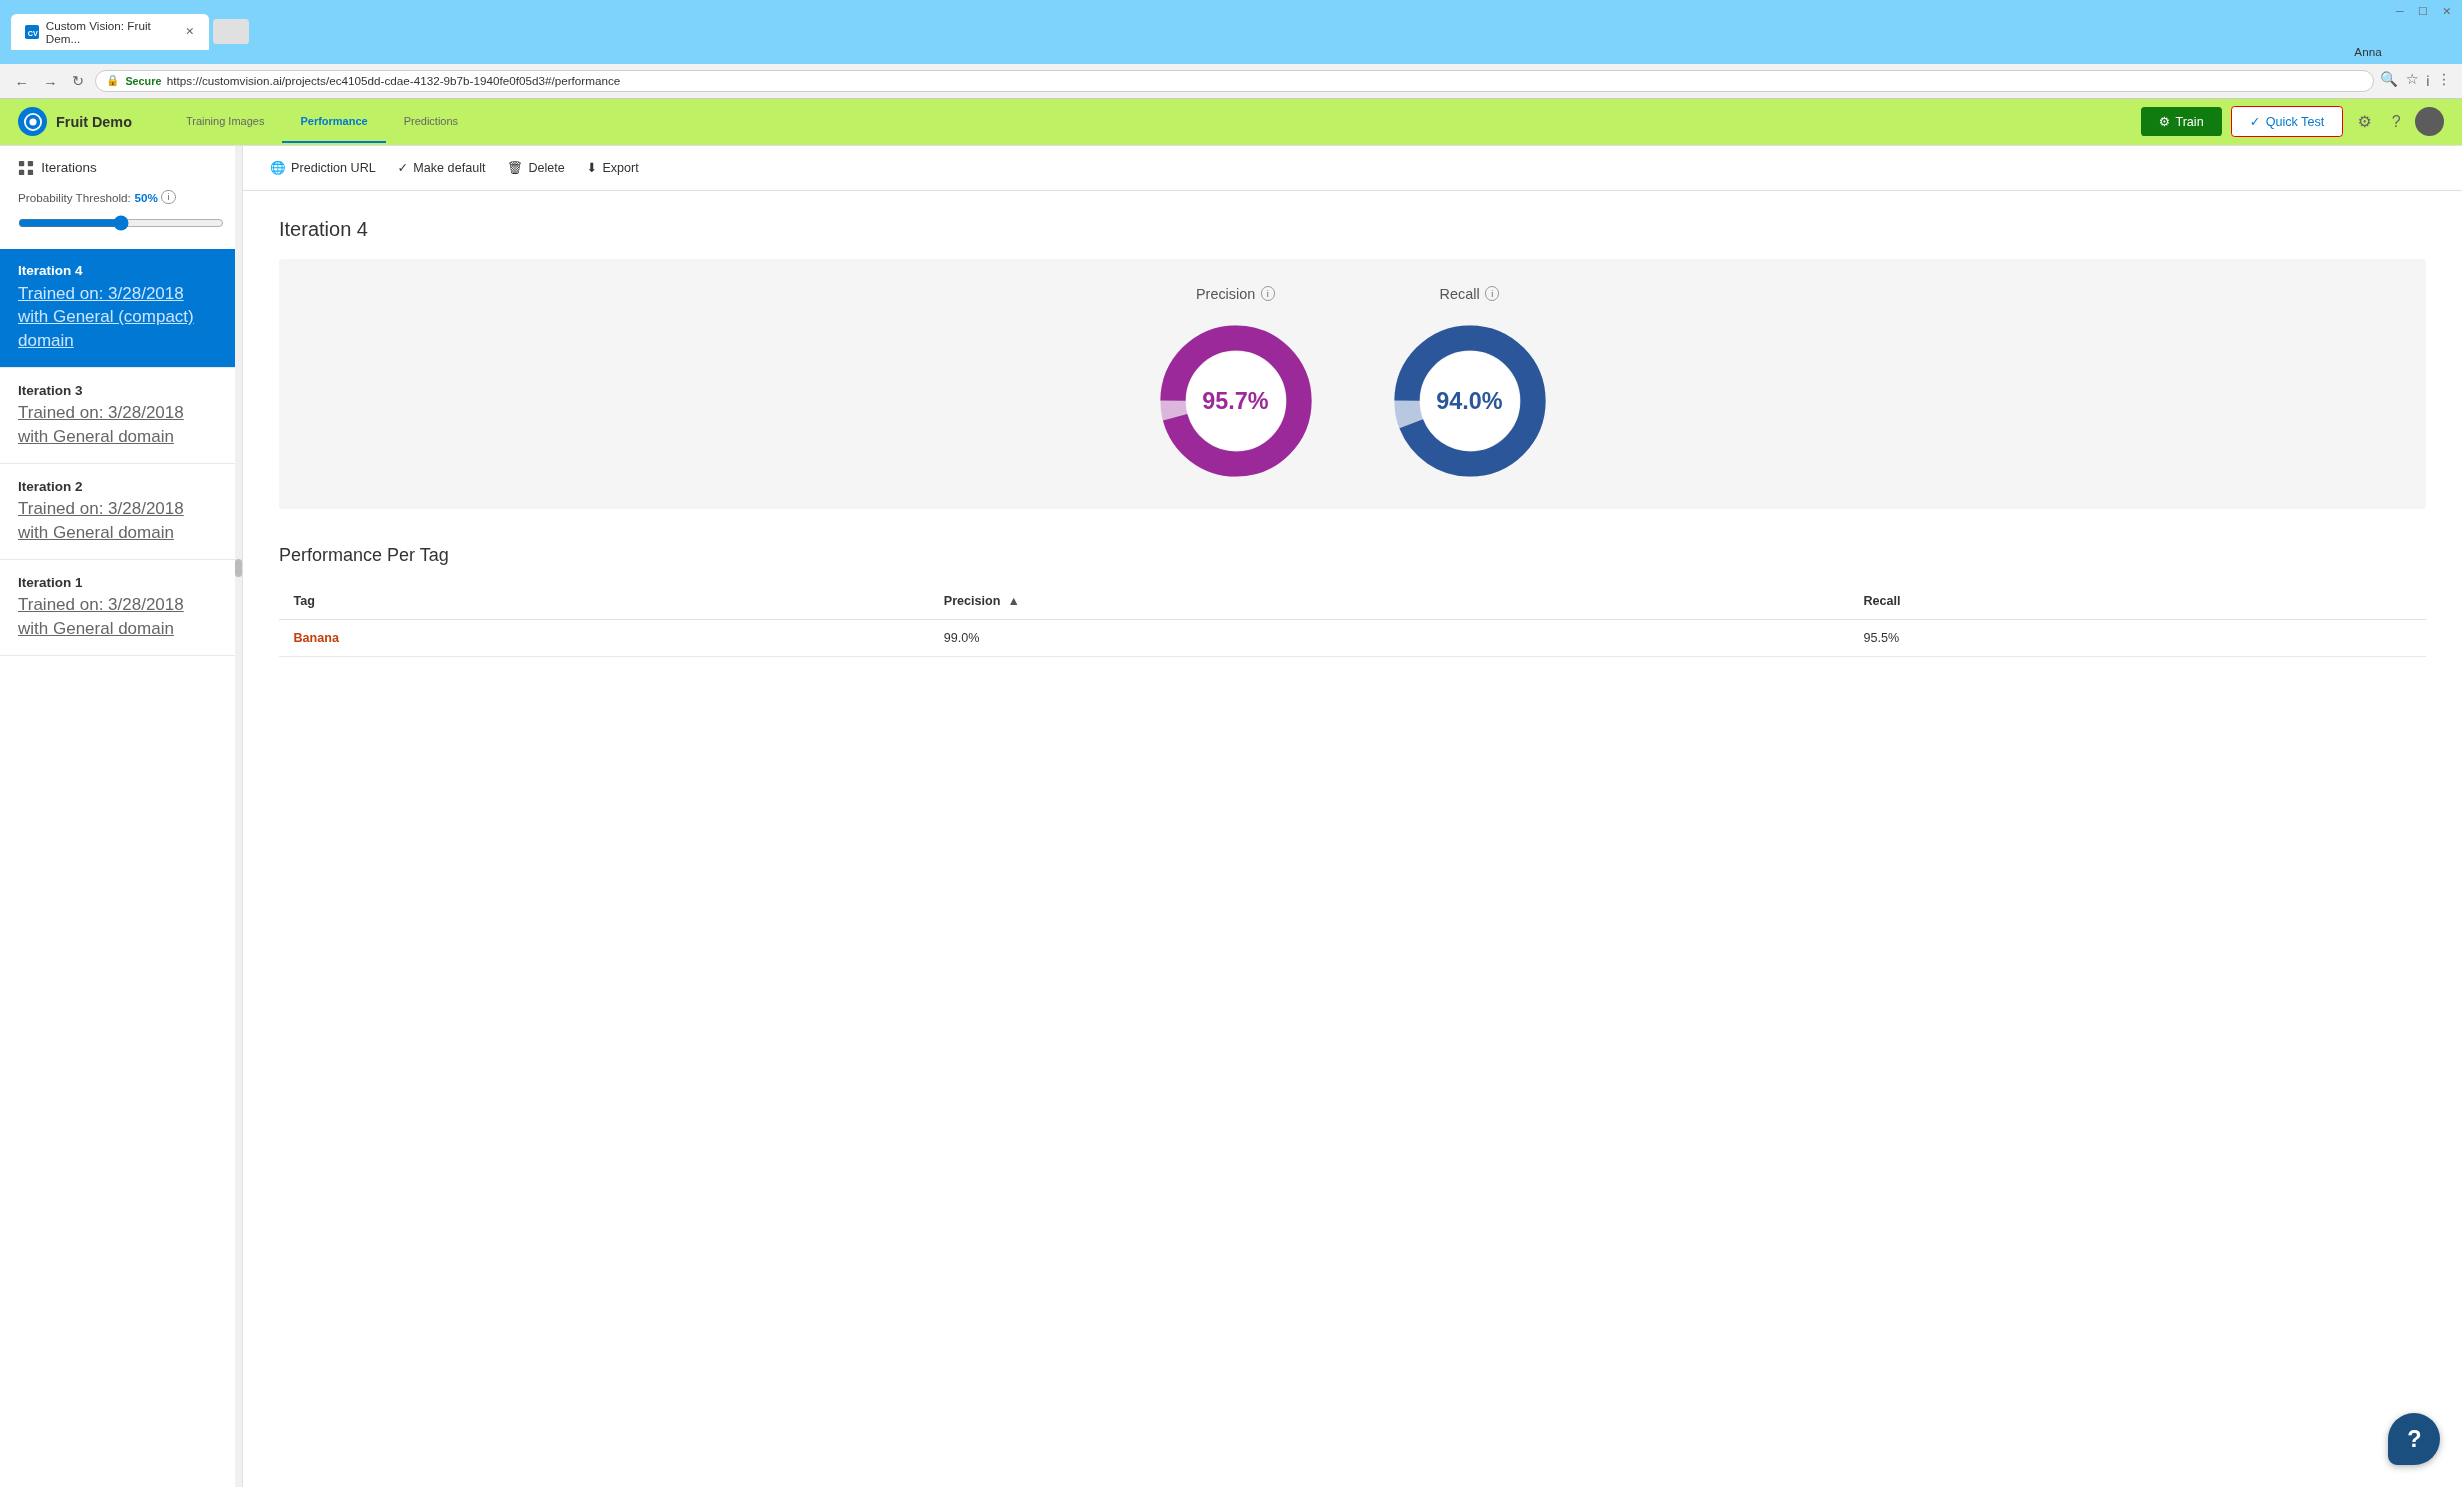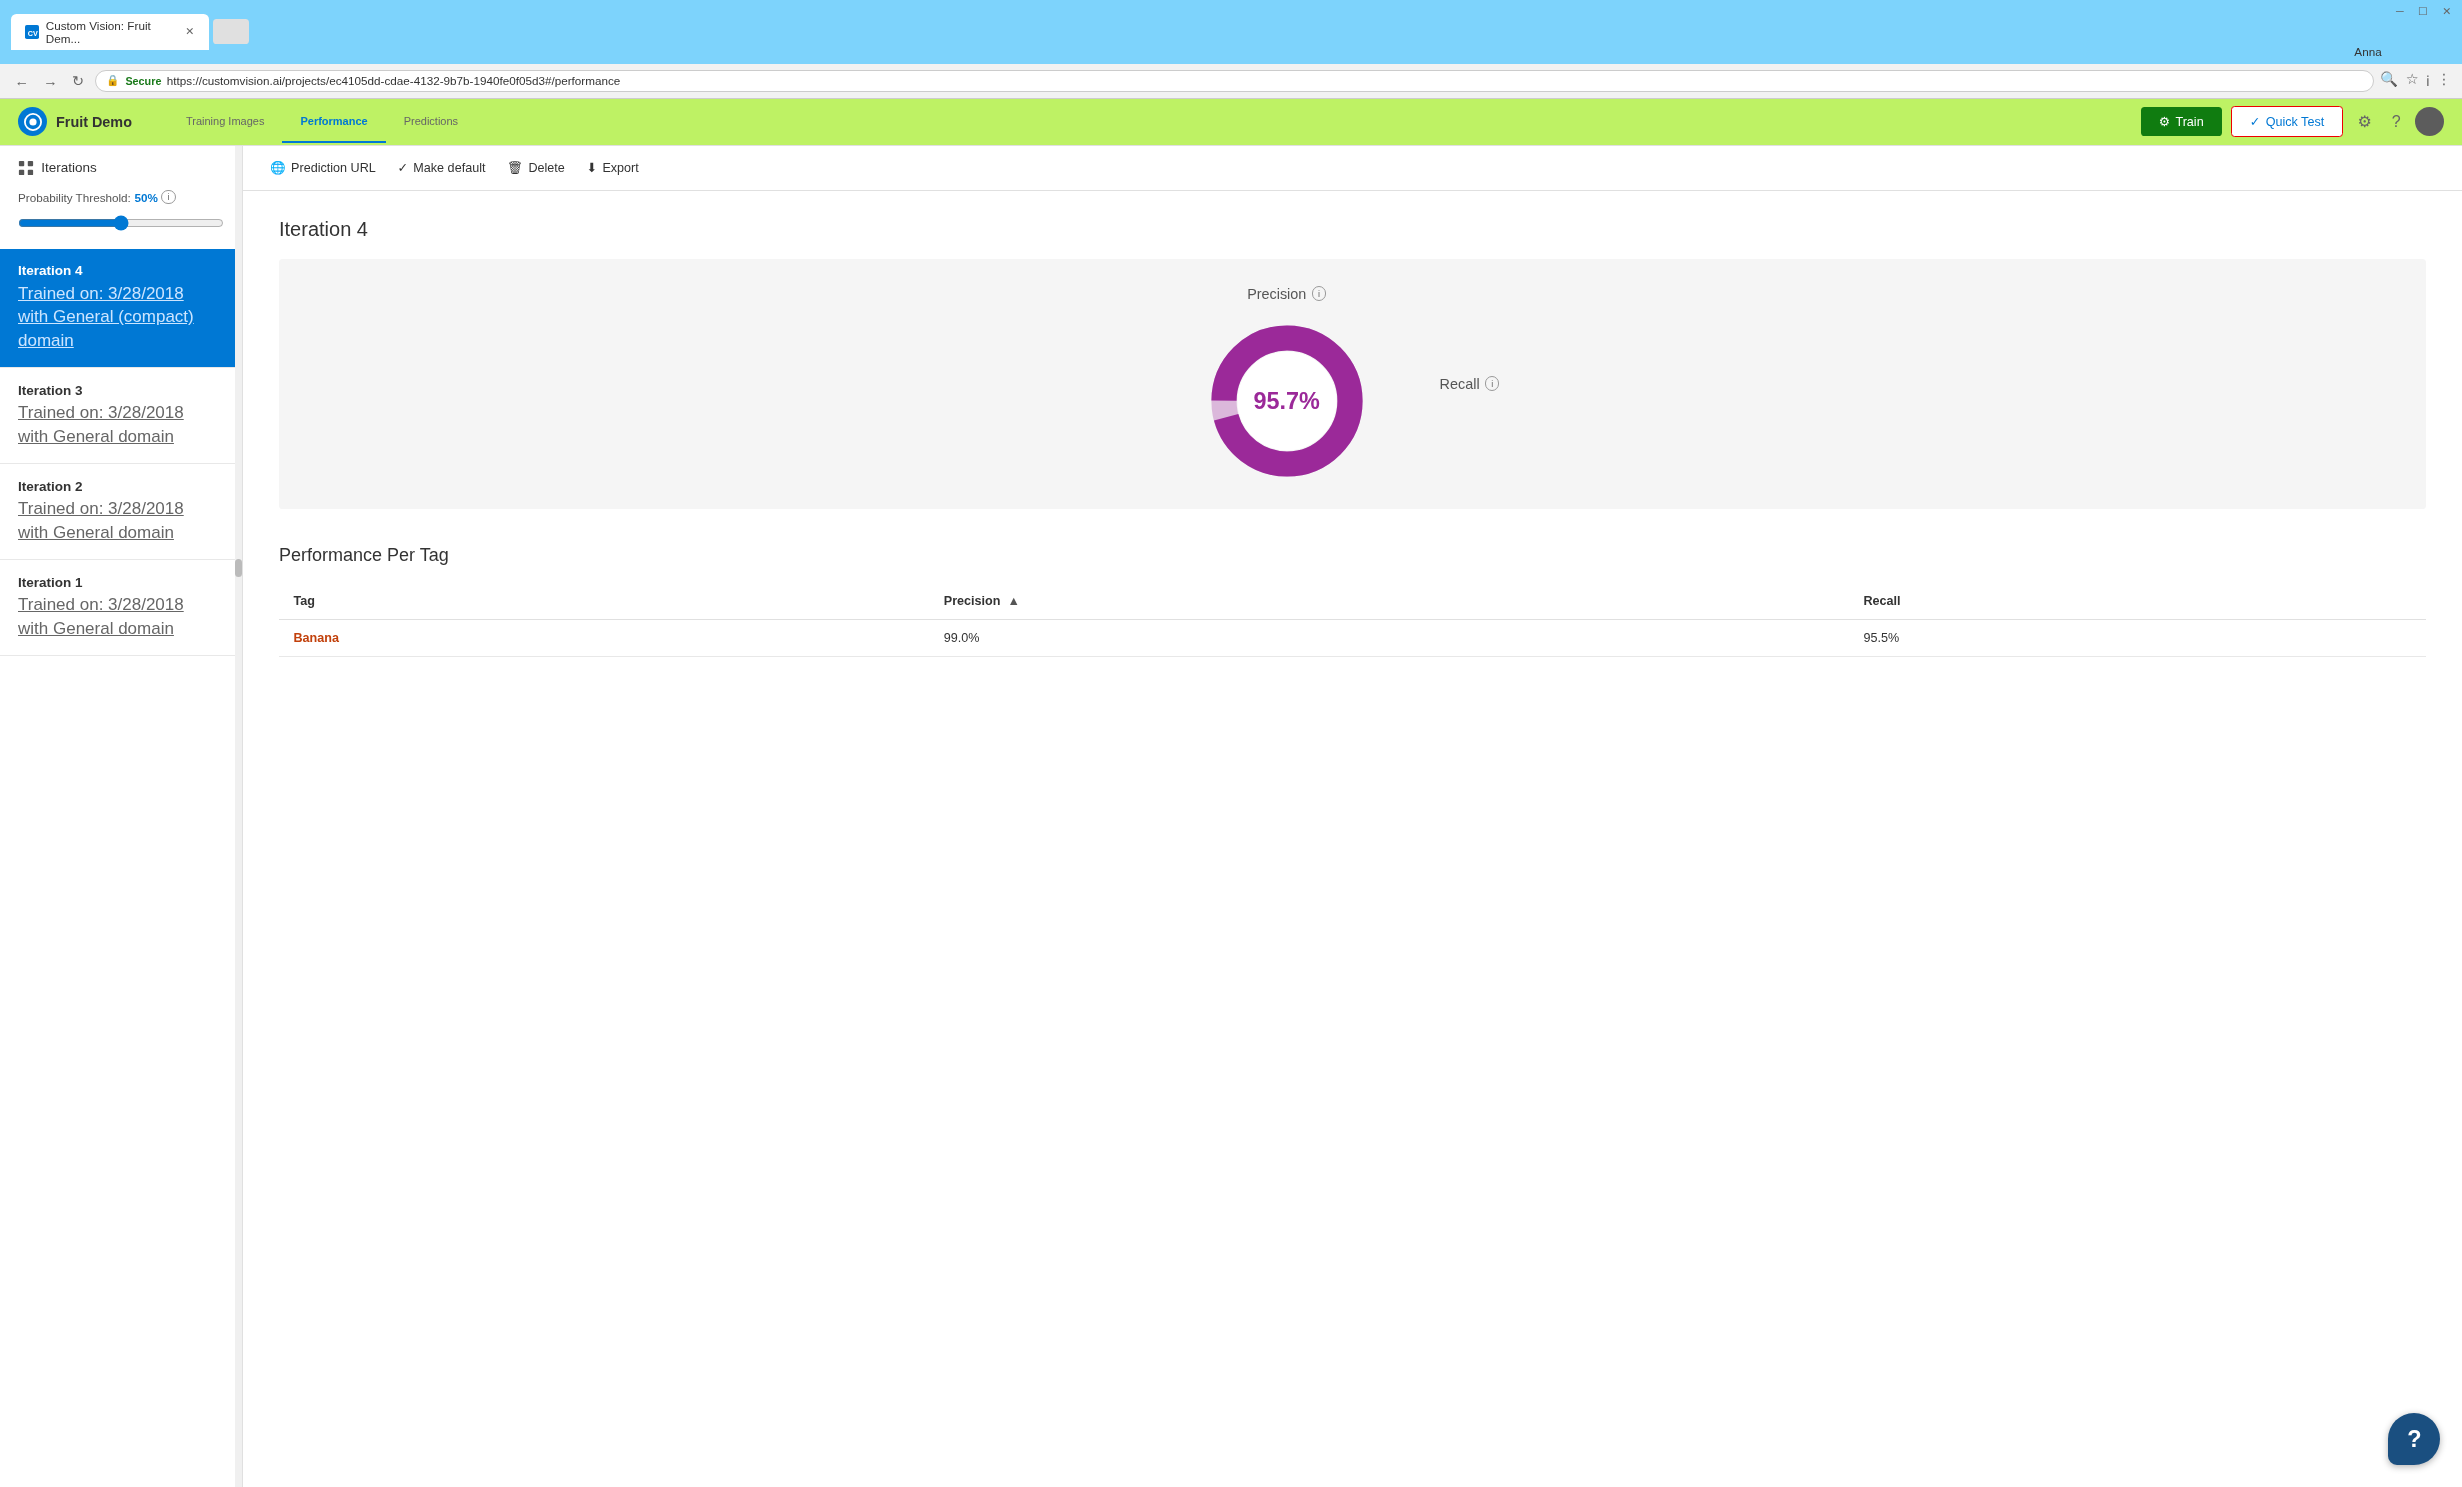--- a/index.html
+++ b/index.html
@@ -257,20 +257,30 @@
               <circle cx="90" cy="90" r="55" fill="white"></circle>
             </svg>
             <div class="donut-center-text" style="color:#9b2999;">95.7%</div>
           </div>
         </div>
 
         <div class="chart-container">
           <div class="chart-label">
             <span>Recall</span>
             <span class="info-icon">i</span>
+          </div>
+          <div class="donut-wrapper">
+            <svg viewBox="0 0 180 180" width="162" height="162">
+
+              <circle cx="90" cy="90" r="70" fill="none" stroke="#b8c8e0" stroke-width="28"></circle>
+
+              <circle cx="90" cy="90" r="70" fill="none" stroke="#2b579a" stroke-width="28" stroke-dasharray="413.4 26.4" stroke-dashoffset="109.95" stroke-linecap="butt" transform="rotate(-90 90 90)"></circle>
+              <circle cx="90" cy="90" r="55" fill="white"></circle>
+            </svg>
+            <div class="donut-center-text" style="color:#2b579a;">94.0%</div>
           </div>
         </div>
 
       </div>
 
       <div class="per-tag-section">
         <h2 class="section-title">Performance Per Tag</h2>
         <table class="perf-table">
           <thead>
             <tr>

